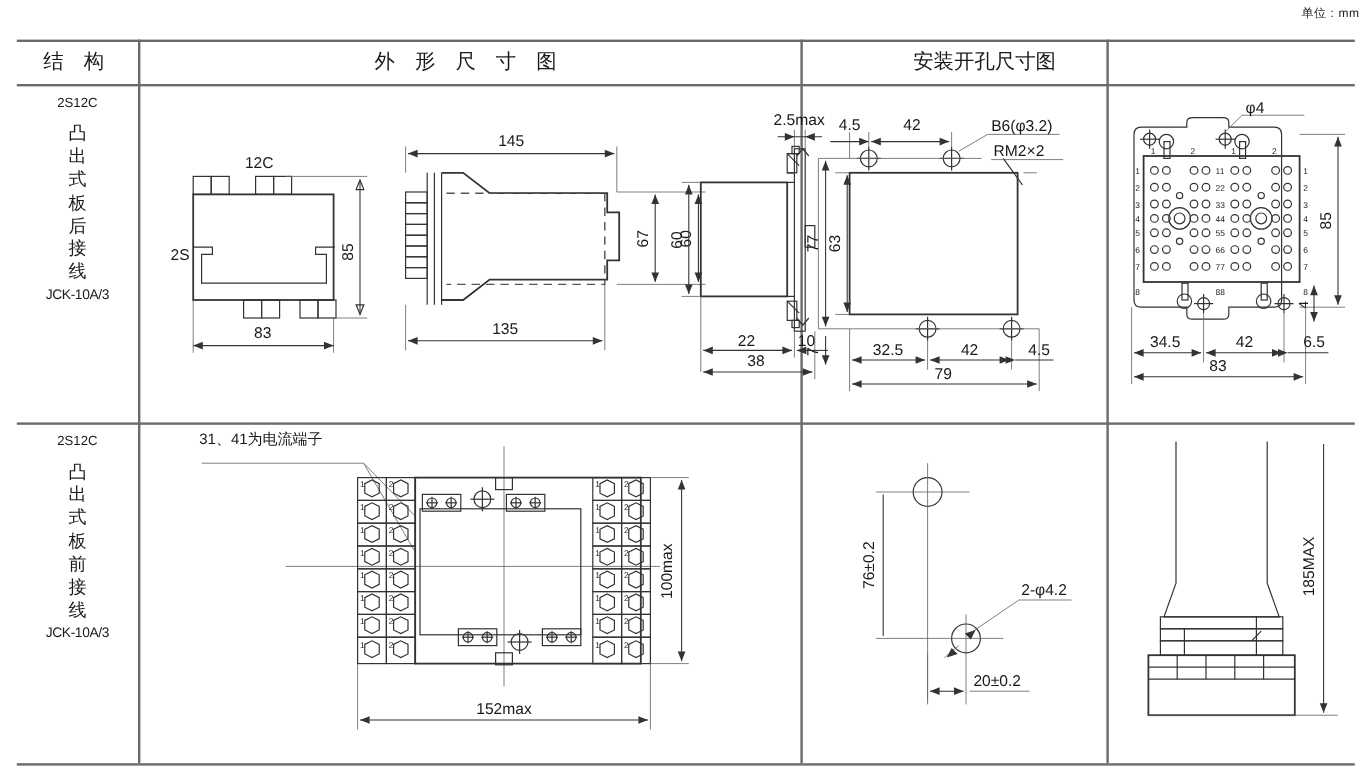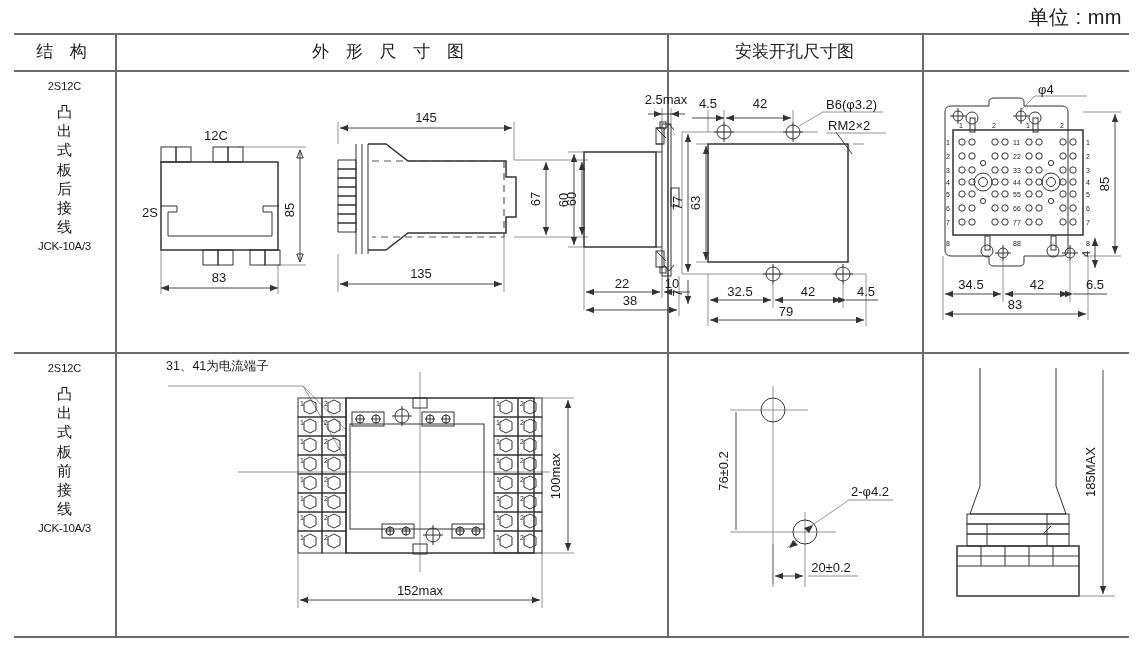--- a/index.html
+++ b/index.html
@@ -1,30 +1,30 @@
 <!DOCTYPE html>
 <html><head>
 <meta charset="utf-8">
 <style>
   html,body{margin:0;padding:0;background:#fff;}
   body{width:1143px;height:645px;position:relative;
        font-family:"Liberation Sans","DejaVu Sans",sans-serif;color:#1a1a1a;}
   .root{position:absolute;left:0;top:0;width:1143px;height:645px;overflow:hidden;}
 
   
-  .unit{position:absolute;right:21px;top:4px;font-size:20px;letter-spacing:.5px;}
+  .unit{position:absolute;right:10px;top:4px;font-size:10px;letter-spacing:.5px;}
 
   
   .tbl{position:absolute;left:14px;top:33px;width:1115px;height:604px;}
   .hline{position:absolute;left:0;background:#6b6b6b;height:1.6px;}
   .vline{position:absolute;top:0;background:#6b6b6b;width:1.6px;}
 
   .cellhdr{position:absolute;display:flex;align-items:center;justify-content:center;
            font-size:17px;letter-spacing:6px;}
-  .cellhdr.tight{letter-spacing:0px;}
+  .cellhdr.tight{letter-spacing:0px;margin-left:26px;}
 
   
   .structcol{position:absolute;display:flex;flex-direction:column;align-items:center;}
   .struct-code{font-size:11px;margin-bottom:10px;}
   .struct-vert{display:flex;flex-direction:column;align-items:center;font-size:15px;line-height:1.28;}
   .struct-model{font-size:11.5px;margin-top:4px;letter-spacing:-.3px;}
 
   
   .dw{position:absolute;}
   svg{display:block;overflow:visible;}

